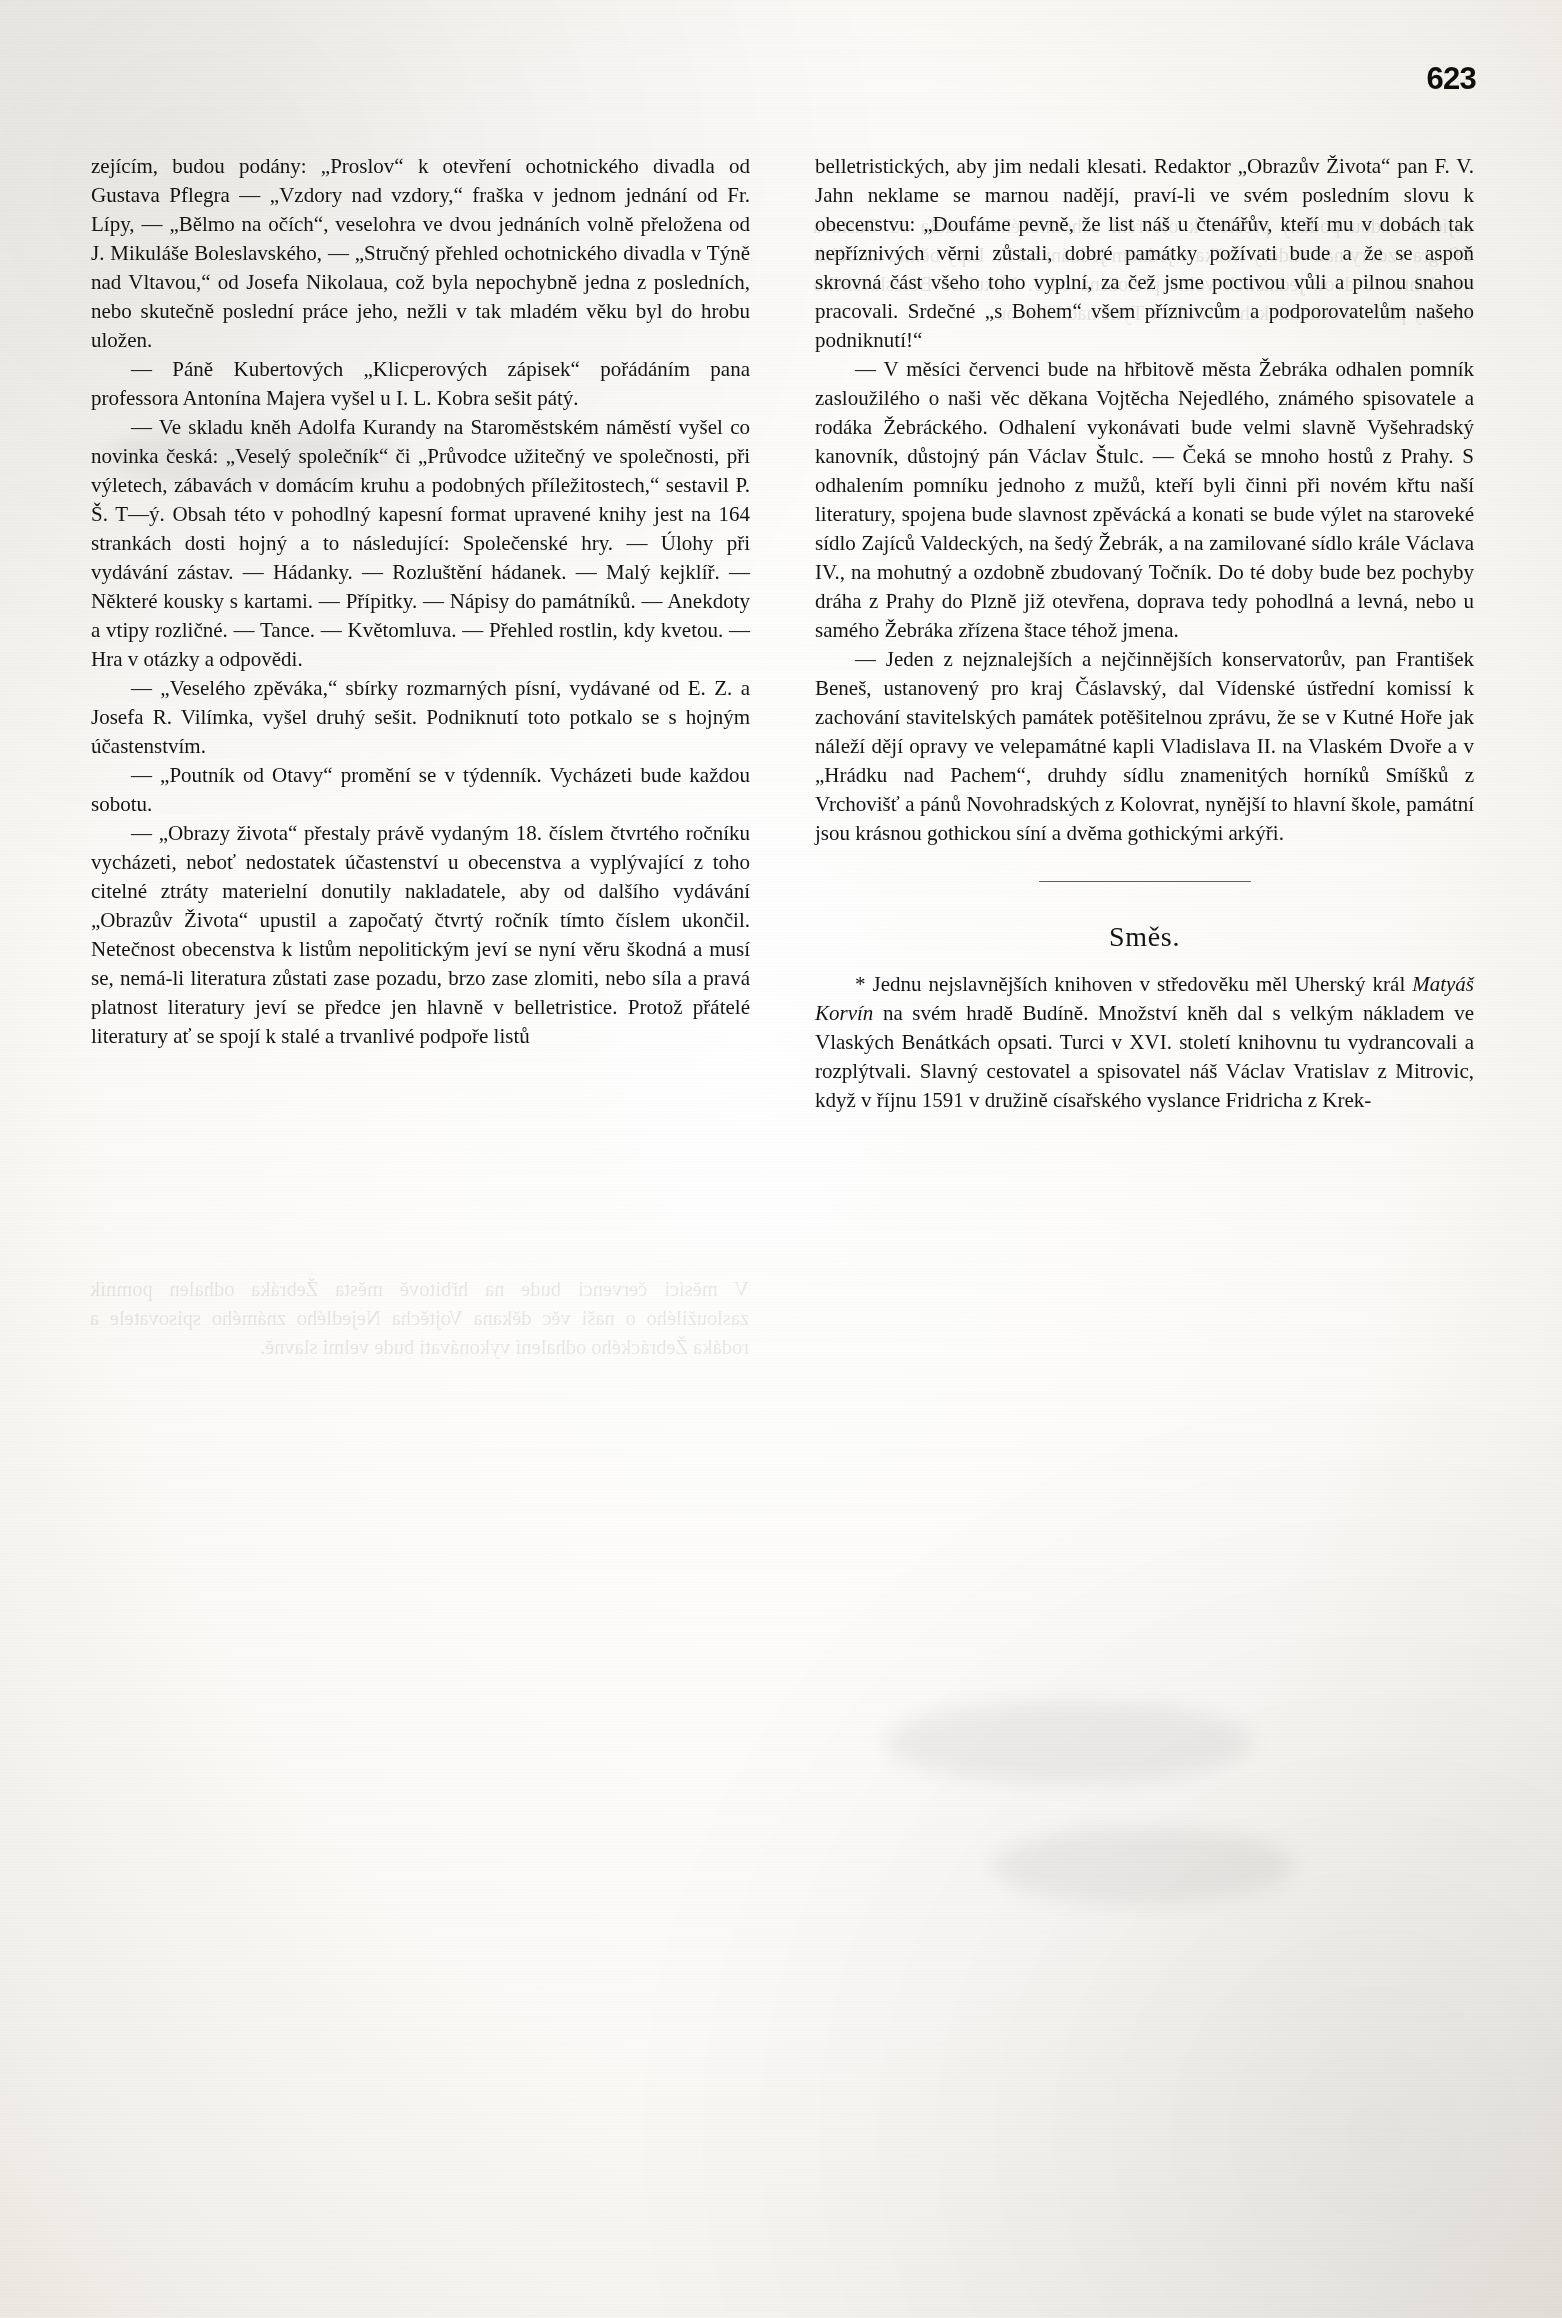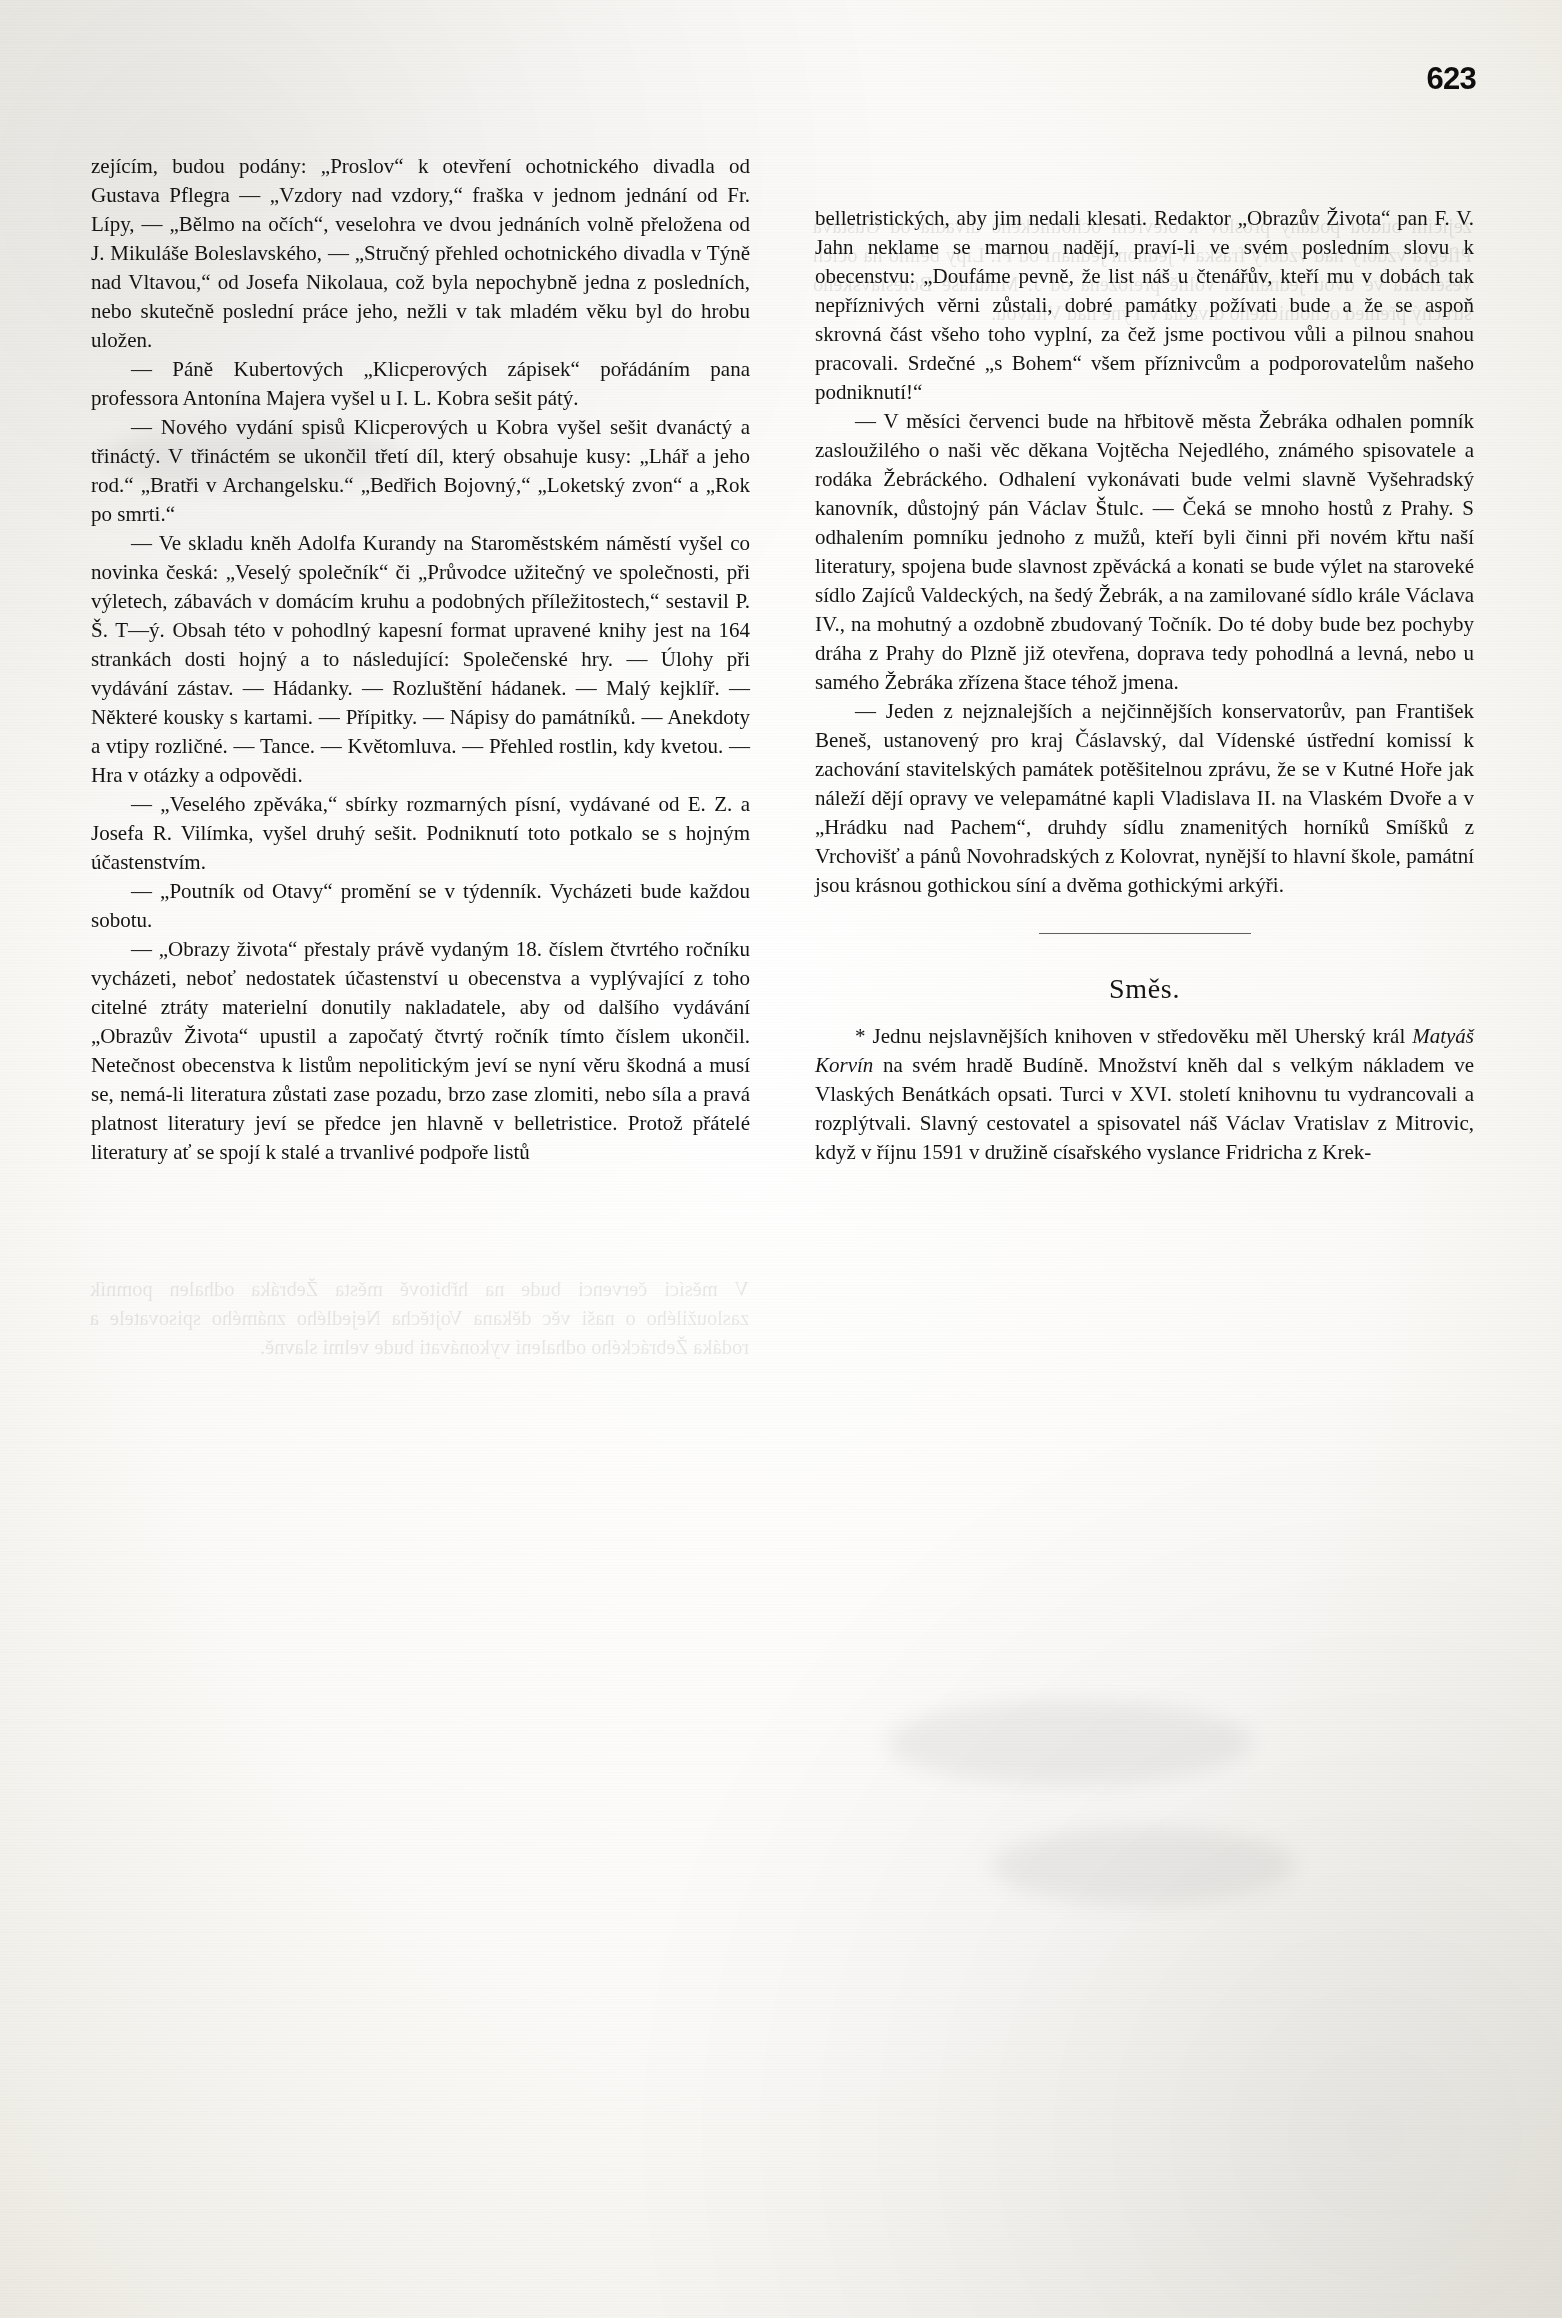--- a/index.html
+++ b/index.html
@@ -50,21 +50,20 @@
     letter-spacing: -0.7px;
     color: #0e0e0e;
   }
   .columns {
     position: absolute;
     top: 91px;
     left: 0;
     width: 1385px;
     display: flex;
     gap: 65px;
-    align-items: flex-end;
   }
   .col {
     width: 659px;
     font-size: 21px;
     line-height: 29px;
     text-align: justify;
     text-justify: inter-word;
     hyphens: manual;
     color: #141414;
   }
@@ -127,21 +126,20 @@
 
 <div class="content">
 
   <div class="folio">623</div>
 
   <div class="columns">
 
     <div class="col">
       <p>zejícím, budou podány: „Proslov“ k otevření ochotnického divadla od Gustava Pflegra — „Vzdory nad vzdory,“ fraška v jednom jednání od Fr. Lípy, — „Bělmo na očích“, veselohra ve dvou jednáních volně přeložena od J. Mikuláše Boleslavského, — „Stručný přehled ochotnického divadla v Týně nad Vltavou,“ od Josefa Nikolaua, což byla nepochybně jedna z posledních, nebo skutečně poslední práce jeho, nežli v tak mladém věku byl do hrobu uložen.</p>
       <p class="ind">— Páně Kubertových „Klicperových zápisek“ pořádáním pana professora Antonína Majera vyšel u I. L. Kobra sešit pátý.</p>
-      <p class="ind">— Nového vydání spisů Klicperových u Kobra vyšel sešit dvanáctý a třináctý. V třináctém se ukončil třetí díl, který obsahuje kusy: „Lhář a jeho rod.“ „Bratři v Archangelsku.“ „Bedřich Bojovný,“ „Loketský zvon“ a „Rok po smrti.“</p>
       <p class="ind">— Ve skladu kněh Adolfa Kurandy na Staroměstském náměstí vyšel co novinka česká: „Veselý společník“ či „Průvodce užitečný ve společnosti, při výletech, zábavách v domácím kruhu a podobných příležitostech,“ sestavil P. Š. T—ý. Obsah této v pohodlný kapesní format upravené knihy jest na 164 strankách dosti hojný a to následující: Společenské hry. — Úlohy při vydávání zástav. — Hádanky. — Rozluštění hádanek. — Malý kejklíř. — Některé kousky s kartami. — Přípitky. — Nápisy do památníků. — Anekdoty a vtipy rozličné. — Tance. — Květomluva. — Přehled rostlin, kdy kvetou. — Hra v otázky a odpovědi.</p>
       <p class="ind">— „Veselého zpěváka,“ sbírky rozmarných písní, vydávané od E. Z. a Josefa R. Vilímka, vyšel druhý sešit. Podniknutí toto potkalo se s hojným účastenstvím.</p>
       <p class="ind">— „Poutník od Otavy“ promění se v týdenník. Vycházeti bude každou sobotu.</p>
       <p class="ind">— „Obrazy života“ přestaly právě vydaným 18. číslem čtvrtého ročníku vycházeti, neboť nedostatek účastenství u obecenstva a vyplývající z toho citelné ztráty materielní donutily nakladatele, aby od dalšího vydávání „Obrazův Života“ upustil a započatý čtvrtý ročník tímto číslem ukončil. Netečnost obecenstva k listům nepolitickým jeví se nyní věru škodná a musí se, nemá-li literatura zůstati zase pozadu, brzo zase zlomiti, nebo síla a pravá platnost literatury jeví se předce jen hlavně v belletristice. Protož přátelé literatury ať se spojí k stalé a trvanlivé podpoře listů</p>
     </div>
 
     <div class="col">
       <p>belletristických, aby jim nedali klesati. Redaktor „Obrazův Života“ pan F. V. Jahn neklame se marnou nadějí, praví-li ve svém posledním slovu k obecenstvu: „Doufáme pevně, že list náš u čtenářův, kteří mu v dobách tak nepříznivých věrni zůstali, dobré památky požívati bude a že se aspoň skrovná část všeho toho vyplní, za čež jsme poctivou vůli a pilnou snahou pracovali. Srdečné „s Bohem“ všem příznivcům a podporovatelům našeho podniknutí!“</p>
       <p class="ind">— V měsíci červenci bude na hřbitově města Žebráka odhalen pomník zasloužilého o naši věc děkana Vojtěcha Nejedlého, známého spisovatele a rodáka Žebráckého. Odhalení vykonávati bude velmi slavně Vyšehradský kanovník, důstojný pán Václav Štulc. — Čeká se mnoho hostů z Prahy. S odhalením pomníku jednoho z mužů, kteří byli činni při novém křtu naší literatury, spojena bude slavnost zpěvácká a konati se bude výlet na staroveké sídlo Zajíců Valdeckých, na šedý Žebrák, a na zamilované sídlo krále Václava IV., na mohutný a ozdobně zbudovaný Točník. Do té doby bude bez pochyby dráha z Prahy do Plzně již otevřena, doprava tedy pohodlná a levná, nebo u samého Žebráka zřízena štace téhož jmena.</p>
       <p class="ind">— Jeden z nejznalejších a nejčinnějších konservatorův, pan František Beneš, ustanovený pro kraj Čáslavský, dal Vídenské ústřední komissí k zachování stavitelských památek potěšitelnou zprávu, že se v Kutné Hoře jak náleží dějí opravy ve velepamátné kapli Vladislava II. na Vlaském Dvoře a v „Hrádku nad Pachem“, druhdy sídlu znamenitých horníků Smíšků z Vrchovišť a pánů Novohradských z Kolovrat, nynější to hlavní škole, památní jsou krásnou gothickou síní a dvěma gothickými arkýři.</p>

